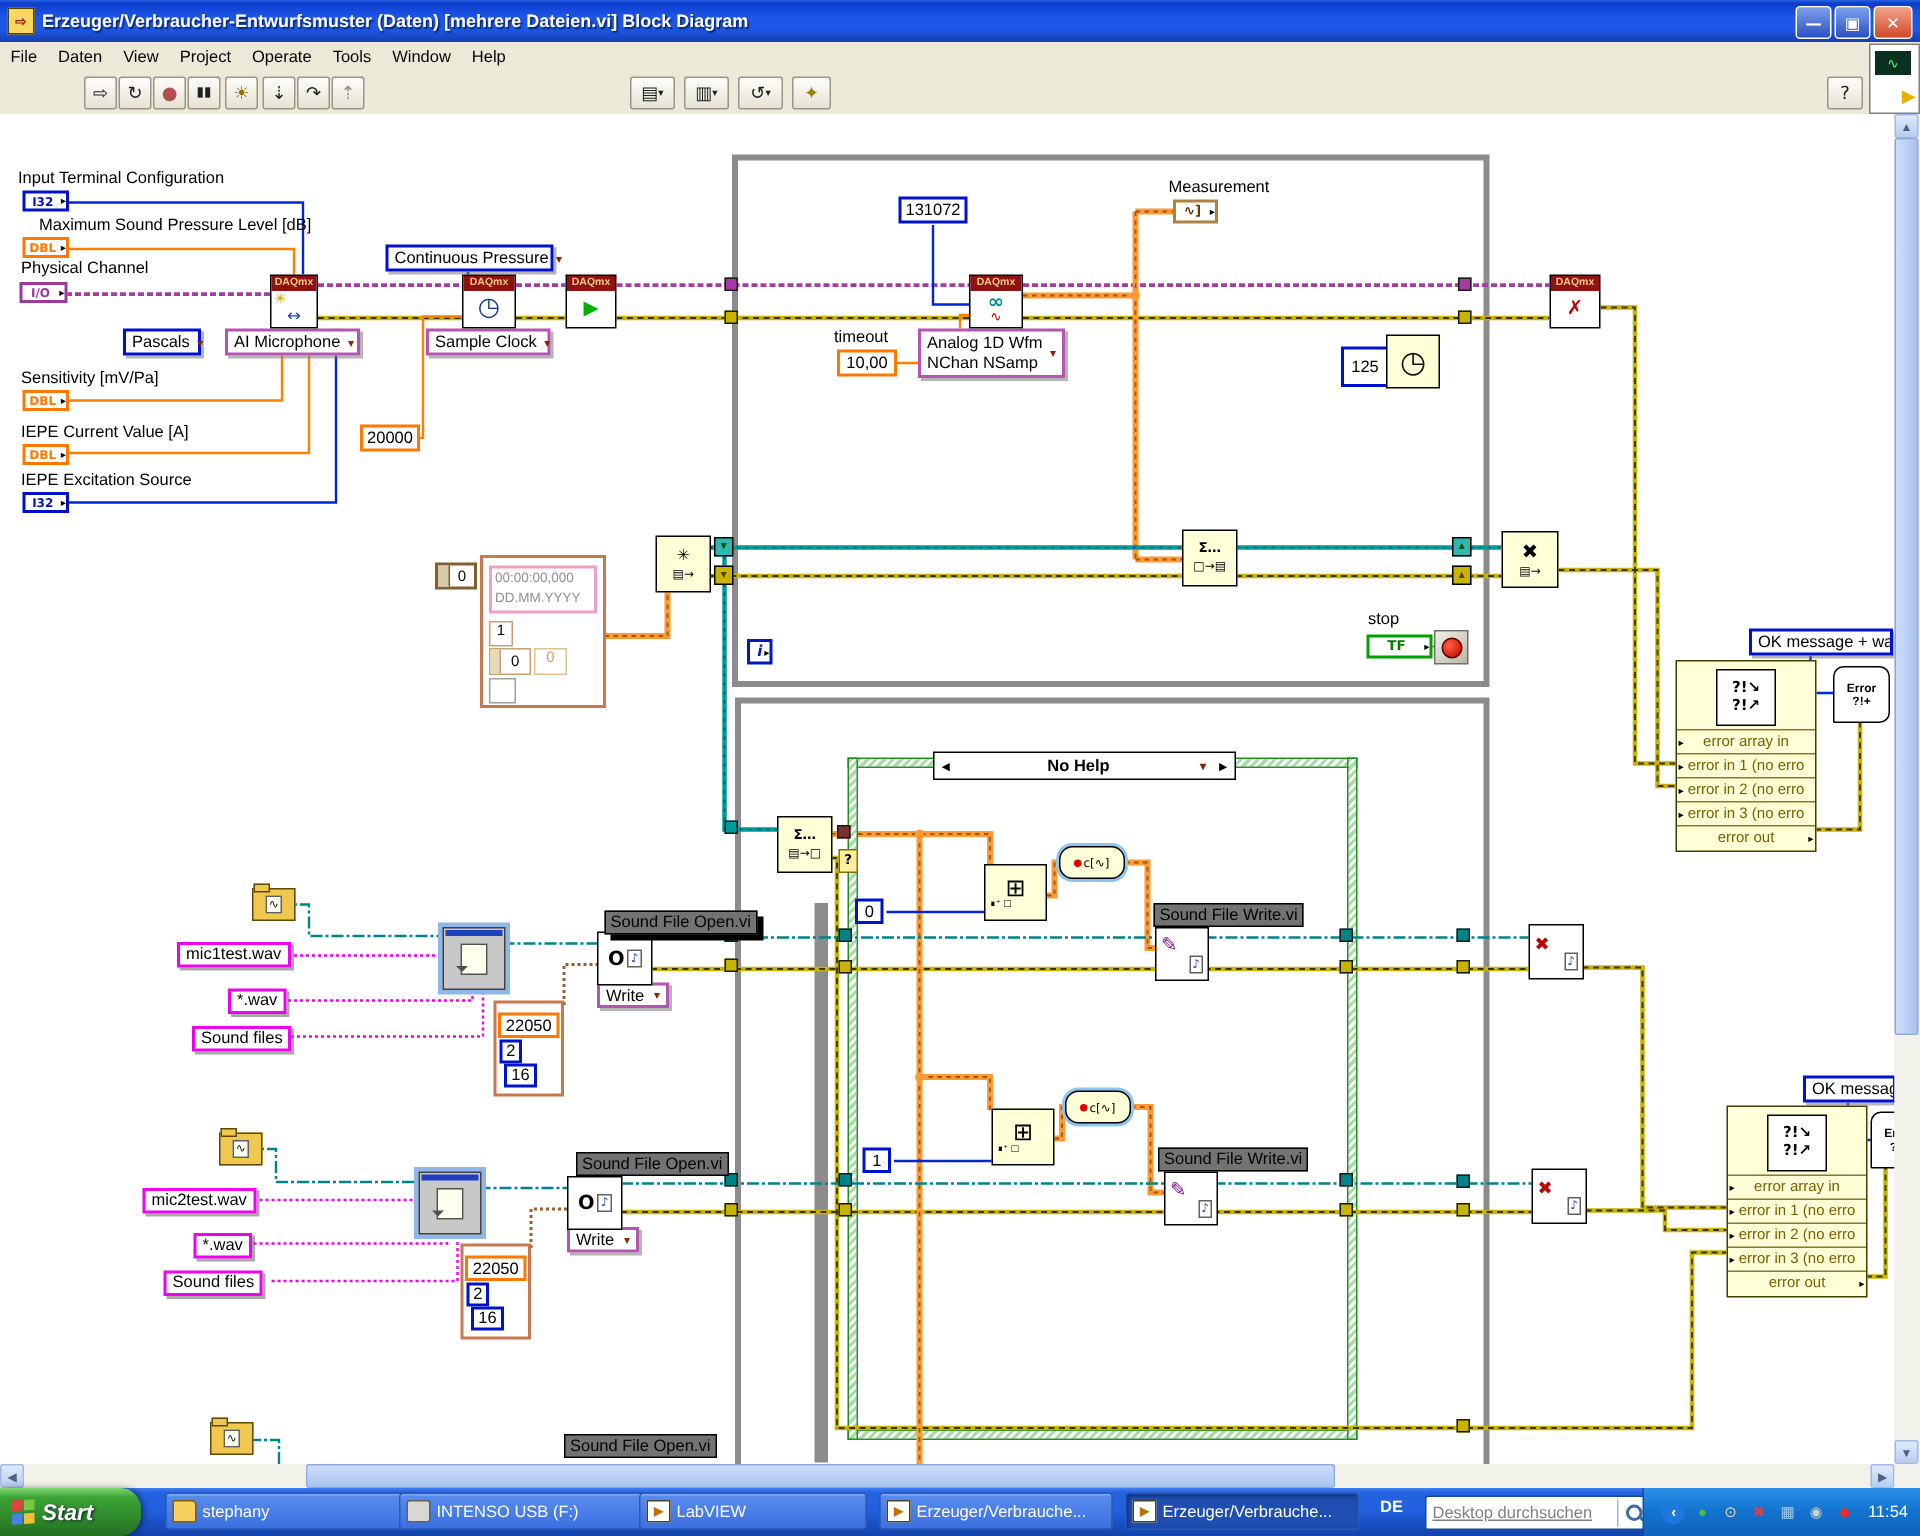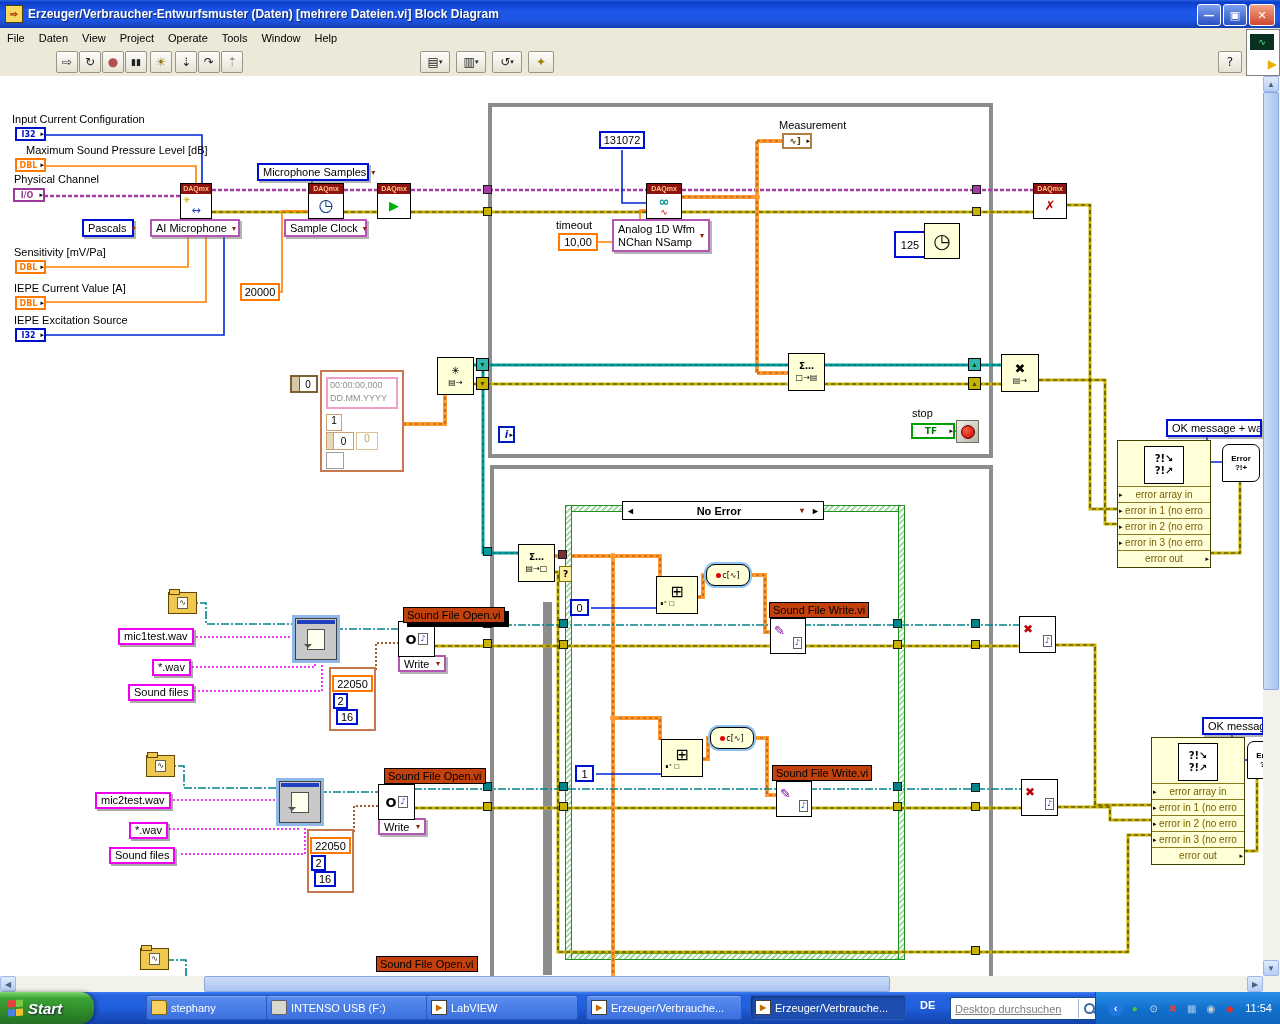--- a/index.html
+++ b/index.html
@@ -58,21 +58,21 @@
   .daq .hd{position:absolute;top:0;left:0;right:0;height:10px;background:#8F1212;color:#FFC880;
     font:bold 7px "Liberation Sans",sans-serif;text-align:center;line-height:10px;}
   .daq{padding-top:9px;}
   .loop{position:absolute;border:4px solid #8C8C8C;z-index:1;}
   .graybar{position:absolute;background:#8C8C8C;z-index:1;}
   .cedge{position:absolute;z-index:1;border:1px solid #209020;box-sizing:border-box;
     background:repeating-linear-gradient(135deg,#A9DCA9 0 2px,#FFFFFF 2px 4px);}
   .tun{position:absolute;width:9px;height:9px;border:1px solid #1A1A1A;box-sizing:border-box;z-index:7;}
   .shr{position:absolute;width:13px;height:13px;border:1px solid #000;box-sizing:border-box;z-index:7;
     display:flex;align-items:center;justify-content:center;font-size:7px;}
-  .lblbox{position:absolute;background:#c2410c;border:1px solid #000;z-index:8;
+  .lblbox{position:absolute;background:#737373;border:1px solid #000;z-index:8;
     font:11px "Liberation Sans",sans-serif;padding:0 3px;white-space:nowrap;line-height:14px;}
   .shadowed{box-shadow:4px 4px 0 #000;}
   .pinkbox{position:absolute;background:#fff;border:2px solid #F000F0;z-index:5;
     font:11px "Liberation Sans",sans-serif;padding:0 4px;white-space:nowrap;line-height:13px;
     box-shadow:2px 2px 0 rgba(110,110,110,.6);}
   .csel{position:absolute;background:#fff;border:1px solid #000;z-index:8;height:19px;box-sizing:border-box;
     display:flex;align-items:center;font:bold 11px "Liberation Sans",sans-serif;}
   .csel .ca{font-size:9px;padding:0 3px;}
   .csel .mid{flex:1;text-align:center;}
   .csel .dn{color:#8B2500;font-size:8px;padding-right:4px;}
@@ -256,21 +256,21 @@
   <div class="tun" style="left:559px;top:706px;background:#00848A;"></div>
   <div class="tun" style="left:559px;top:726px;background:#C8B400;"></div>
   <div class="tun" style="left:893px;top:543px;background:#00848A;"></div>
   <div class="tun" style="left:893px;top:564px;background:#C8B400;"></div>
   <div class="tun" style="left:893px;top:706px;background:#00848A;"></div>
   <div class="tun" style="left:893px;top:726px;background:#C8B400;"></div>
   <div class="tun" style="left:559px;top:490px;width:13px;height:16px;background:#FFF0A0;border-color:#807000;font:bold 9px 'DejaVu Sans',sans-serif;display:flex;align-items:center;justify-content:center;">
       <span>?</span>
     </div>
 
-  <div class="lbl" style="left:12px;top:37px;">Input Current Configuration</div>
+  <div class="lbl" style="left:12px;top:37px;">Input Terminal Configuration</div>
   <div class="term t-i32" style="left:15px;top:51px;width:31px;height:14px;">
       <span>I32</span>
     </div>
   <div class="lbl" style="left:26px;top:68px;">Maximum Sound Pressure Level  [dB]</div>
   <div class="term t-dbl" style="left:15px;top:82px;width:31px;height:14px;">
       <span>DBL</span>
     </div>
   <div class="lbl" style="left:14px;top:97px;">Physical Channel</div>
   <div class="term t-io" style="left:13px;top:112px;width:32px;height:14px;">
       <span>I/O</span>
@@ -295,21 +295,21 @@
   <div class="term t-i32" style="left:15px;top:252px;width:31px;height:14px;">
       <span>I32</span>
     </div>
 
   <div class="node white daq" style="left:180px;top:107px;width:32px;height:36px;">
     <span class="hd">DAQmx</span>
     <span class="g" style="color:#C0A000;font-size:9px;align-self:flex-start;padding-left:2px;">✳</span>
     <span class="g" style="color:#2040C0;font-size:11px;">↔</span>
   </div>
   <div class="ring ring-blue" style="left:257px;top:87px;width:112px;height:18px;">
-      <span>Microphone Samples</span>
+      <span>Continuous Pressure</span>
       <span class="dn">▾</span>
     </div>
   <div class="node white daq" style="left:308px;top:107px;width:36px;height:36px;">
     <span class="hd">DAQmx</span>
     <span class="g" style="color:#103880;font-size:17px;">◷</span>
   </div>
   <div class="ring ring-purple" style="left:284px;top:143px;width:83px;height:18px;">
       <span>Sample Clock</span>
       <span class="dn">▾</span>
     </div>
@@ -418,21 +418,21 @@
         <span class="ra">▸</span>
       </div>
   </div>
   <div class="handler" style="left:1222px;top:368px;">
     <span>Error</span>
       <span>?!+</span>
   </div>
 
   <div class="csel" style="left:622px;top:425px;width:202px;">
     <span class="ca">◄</span>
-    <span class="mid">No Error</span>
+    <span class="mid">No Help</span>
     <span class="dn">▾</span>
     <span class="ca">►</span>
   </div>
 
   <div class="node" style="left:518px;top:468px;width:37px;height:38px;">
     <span class="g" style="font-size:9px;font-weight:bold;">Σ…</span>
     <span class="g" style="font-size:8px;margin-top:3px;">▤→□</span>
   </div>
   <div class="cst c-blue" style="left:570px;top:523px;width:19px;height:17px;">
       <span>0</span>
@@ -590,21 +590,21 @@
 <div class="taskbar">
   <div class="startbtn">
     <span class="flag">
       <i style="background:#E84040;"></i>
         <i style="background:#78C840;"></i>
         <i style="background:#4880E8;"></i>
         <i style="background:#F0C030;"></i>
     </span>
     <span class="txt">Start</span>
   </div>
-  <div class="task" style="left:110px;width:168px;margin-left:36px;">
+  <div class="task" style="left:110px;width:168px;">
     <span class="ticon ti-folder"></span>
     <span>stephany</span>
   </div>
   <div class="task" style="left:266px;width:164px;">
     <span class="ticon ti-drive"></span>
     <span>INTENSO USB (F:)</span>
   </div>
   <div class="task" style="left:426px;width:152px;">
     <span class="ticon ti-lv">▶</span>
     <span>LabVIEW</span>

